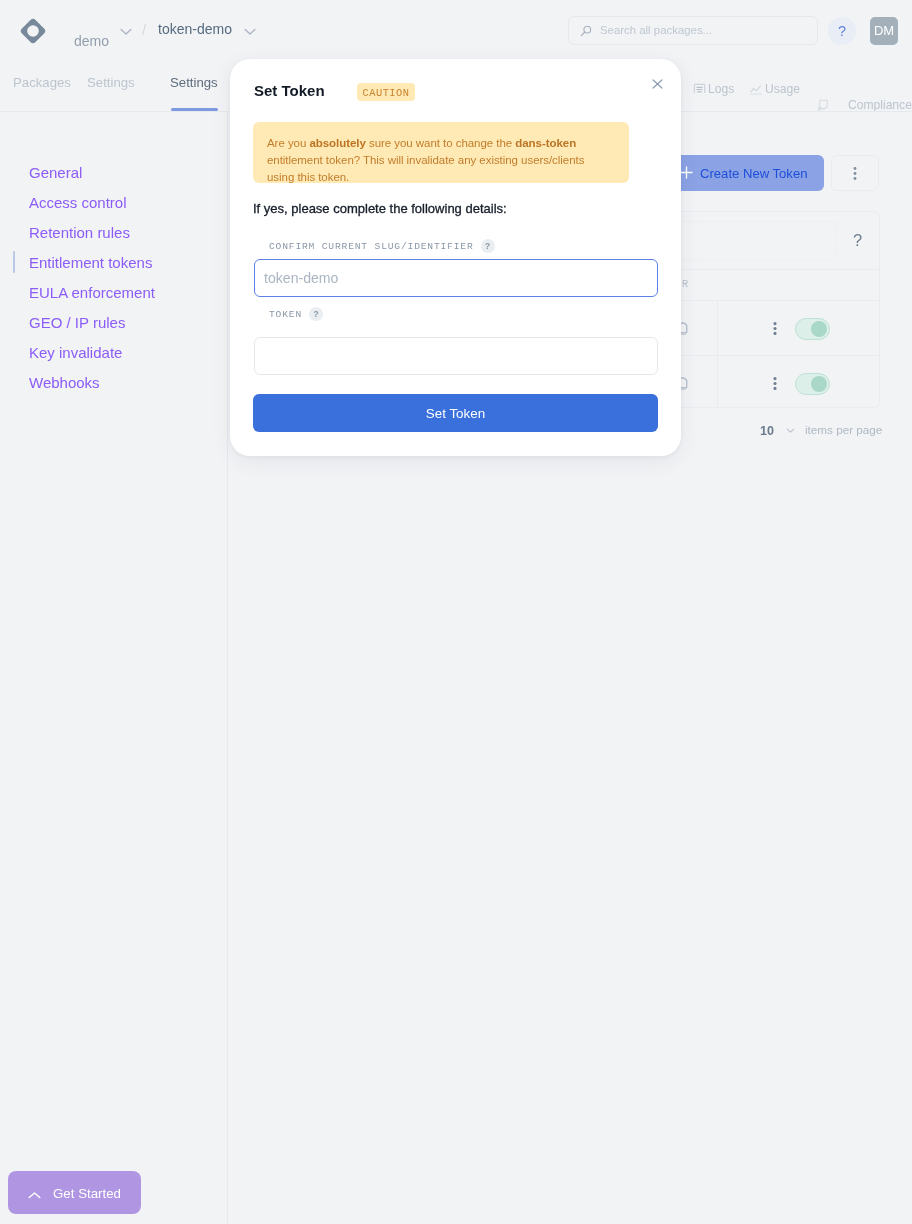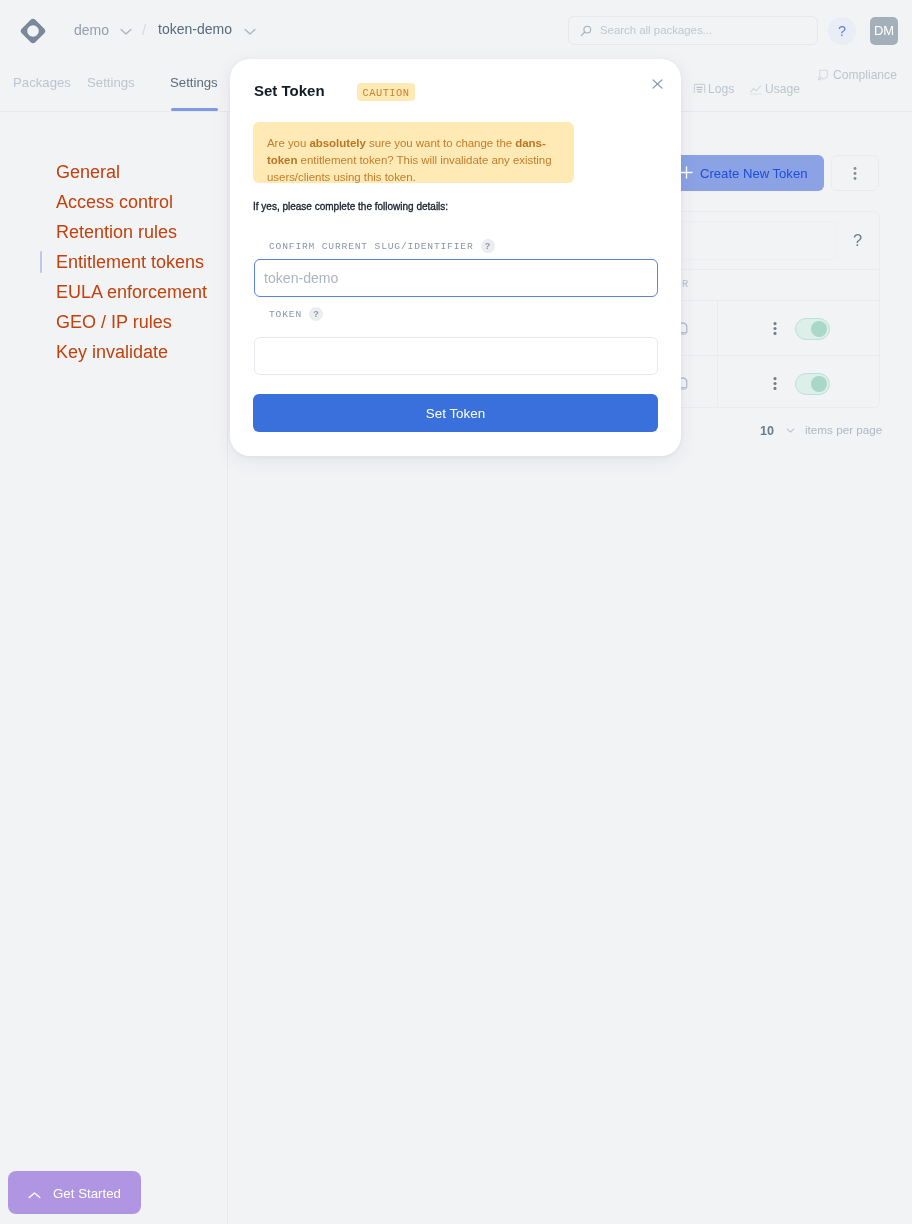--- a/index.html
+++ b/index.html
@@ -33,22 +33,22 @@
   
   .tabbar { position:absolute; left:0; top:61px; width:912px; height:50px; }
   .tab { position:absolute; font-size:13.2px; color:#bcc5cf; display:flex; align-items:center; gap:7px; white-space:nowrap;}
   .tab svg { display:block; }
   .tab.sel { color:#5d6c7e; }
   .ul { position:absolute; left:171px; top:47px; width:47px; height:3px; background:#8099e3; border-radius:1.5px;}
   .divider { position:absolute; left:0; right:0; top:111px; height:1px; background:#e6e9ed; }
 
   
   .sidebar { position:absolute; left:0; top:112px; width:228px; height:1112px; border-right:1px solid #e6e9ed; }
-  .navitem { position:absolute; left:0; width:228px; height:30px; font-size:18px; color:#c2410c; padding-left:29px;
-             display:flex; align-items:center;margin-left:27px; }
+  .navitem { position:absolute; left:0; width:228px; height:30px; font-size:15px; color:#8b5cf6; padding-left:29px;
+             display:flex; align-items:center; }
   .navitem.sel:before { content:""; position:absolute; left:13px; top:4px; height:22px; width:2px; background:#bac9e6; border-radius:1px;}
 
   .content { position:absolute; left:229px; top:112px; width:683px; height:1112px; }
 
   
   .createbtn { position:absolute; left:435px; top:43px; width:160px; height:36px; background:#8ba2e5; color:#1d4ed8;
                border-radius:6px; display:flex; align-items:center; font-size:13.1px; }
   .createbtn .pi { position:absolute; left:16px; top:11px; }
   .morebtn { position:absolute; left:602px; top:43px; width:48px; height:36px; border:1px solid #e8ebef; border-radius:6px;
              display:flex; align-items:center; justify-content:center; background:#f2f3f5;}
@@ -73,24 +73,24 @@
 
   
   .modal { position:absolute; left:230px; top:59px; width:451px; height:397px; background:#fff; border-radius:20px;
            box-shadow:0 5px 20px rgba(40,55,75,.075), 0 1px 4px rgba(40,55,75,.05); }
   .modal-title { position:absolute; left:24px; top:23px; font-size:15px; font-weight:700; color:#121a26; }
   .badge { position:absolute; left:103px; top:24px; height:18.2px; background:#ffeab5; color:#c8822e; font-size:10.4px;
            letter-spacing:.45px; padding:0 5.4px 0 5.6px; border-radius:4px; font-family:"Liberation Mono", monospace;
            display:flex; align-items:center; padding-top:1px;margin-left:24px;}
   .closebtn { position:absolute; left:422px; top:20px; width:11px; height:11px; }
   .closebtn svg { display:block; }
-  .alert { position:absolute; left:23px; top:63px; width:321px; height:61px; background:#ffeab5; border-radius:6px;
+  .alert { position:absolute; left:23px; top:63px; width:376px; height:61px; background:#ffeab5; border-radius:6px;
            padding:13px 22px 0 14px; font-size:11.5px; letter-spacing:-.05px; line-height:17.1px; color:#c27d2b; }
   .alert b { font-weight:700; color:#bb7524;}
-  .instruct { position:absolute; left:23px; top:142px; font-size:10px; color:#181f2b; font-weight:400;
+  .instruct { position:absolute; left:23px; top:142px; font-size:13px; color:#181f2b; font-weight:400;
              -webkit-text-stroke:0.32px #181f2b;}
   .flabel { position:absolute; left:23px; font-size:9.6px; letter-spacing:.84px; color:#8a97a7;
             font-family:"Liberation Mono", monospace; display:flex; align-items:center; gap:7px;margin-left:16px;}
   .fhelp { width:14px; height:14px; border-radius:50%; background:#eaeef1; color:#8b9aab; font-size:9px; font-weight:600;
            display:flex; align-items:center; justify-content:center; font-family:"Liberation Sans",sans-serif; letter-spacing:0;}
   .finput { position:absolute; left:24px; width:404px; height:38px; border:1px solid #e4e8ed; border-radius:6px;
             display:flex; align-items:center; padding-left:9px; font-size:14.1px; color:#aab5c1;}
   .finput.focused { border:1.4px solid #5b82e4; }
   .submit { position:absolute; left:23px; top:335px; width:405px; height:38px; background:#3970dc; color:#fff;
             border-radius:6px; display:flex; align-items:center; justify-content:center; font-size:13.4px; font-weight:400;}
@@ -107,21 +107,21 @@
 <div class="app">
 
   <div class="topbar">
     <span class="logo">
       <svg width="26" height="26" viewBox="0 0 26 26" fill="none">
         <path d="M10.45 1.95a3.6 3.6 0 0 1 5.1 0l8.5 8.5a3.6 3.6 0 0 1 0 5.1l-8.5 8.5a3.6 3.6 0 0 1-5.1 0l-8.5-8.5a3.6 3.6 0 0 1 0-5.1l8.5-8.5Z" fill="#78899b"></path>
         <circle cx="13" cy="13" r="5.8" fill="#f2f3f5"></circle>
       </svg>
     </span>
     <div class="crumbs">
-      <span class="crumb-label" style="left:74px;top:22px">demo</span>
+      <span class="crumb-label" style="left:74px;top:33px">demo</span>
       <span class="chev" style="left:120px;top:28px">
         <svg width="12" height="8" viewBox="0 0 12 8" fill="none">
             <path d="M1.1 1.5 6 6.1l4.9-4.6" stroke="#aab5c1" stroke-width="1.35" stroke-linecap="round" stroke-linejoin="round"></path>
           </svg>
       </span>
       <span class="sep">/</span>
       <span class="crumb-label active" style="left:158px;top:21px">token-demo</span>
       <span class="chev" style="left:244px;top:28px">
         <svg width="12" height="8" viewBox="0 0 12 8" fill="none">
             <path d="M1.1 1.5 6 6.1l4.9-4.6" stroke="#aab5c1" stroke-width="1.35" stroke-linecap="round" stroke-linejoin="round"></path>
@@ -162,21 +162,21 @@
     </div>
     <div class="tab" style="left:750px;top:21px;gap:3px;font-size:12.1px">
       <span>
         <svg width="12" height="13" viewBox="0 0 12 13" fill="none">
             <path d="M.5 11h11.2" stroke="#dfe3e8" stroke-width="1.25" stroke-linecap="round"></path>
             <path d="M.9 8.8 3.6 5.5 6.2 7.8l4.3-4.7" stroke="#d2d8df" stroke-width="1.2" stroke-linecap="round" stroke-linejoin="round"></path>
           </svg>
       </span>
       <span>Usage</span>
     </div>
-    <div class="tab" style="left:817px;top:7px;gap:3px;font-size:12.1px">
+    <div class="tab" style="left:817px;top:37px;gap:18px;font-size:12.1px">
       <span>
         <svg width="13" height="13" viewBox="0 0 13 13" fill="none">
             <path d="M2.7 1.2h7.6v6c0 .3-.15.6-.4.75l-3.4 2.3-3.4-2.3A.9.9 0 0 1 2.7 7.2V1.2Z" stroke="#d5dae0" stroke-width="1.1" stroke-linejoin="round"></path>
             <path d="M1.1 8.3 3.8 11M3.8 8.3 1.1 11" stroke="#d5dae0" stroke-width="1.1" stroke-linecap="round"></path>
           </svg>
       </span>
       <span>Compliance</span>
     </div>
   </div>
   <div class="divider"></div>
@@ -195,20 +195,23 @@
         <span>Entitlement tokens</span>
       </div>
     <div class="navitem" style="top:165px">
         <span>EULA enforcement</span>
       </div>
     <div class="navitem" style="top:195px">
         <span>GEO / IP rules</span>
       </div>
     <div class="navitem" style="top:225px">
         <span>Key invalidate</span>
+      </div>
+    <div class="navitem" style="top:255px">
+        <span>Webhooks</span>
       </div>
   </div>
 
   <div class="content">
     <div class="createbtn">
       <span class="pi">
         <svg width="13" height="13" viewBox="0 0 14 14" fill="none">
             <path d="M7 1.1v11.8M1.1 7h11.8" stroke="#fff" stroke-width="1.45" stroke-linecap="round"></path>
           </svg>
       </span>

